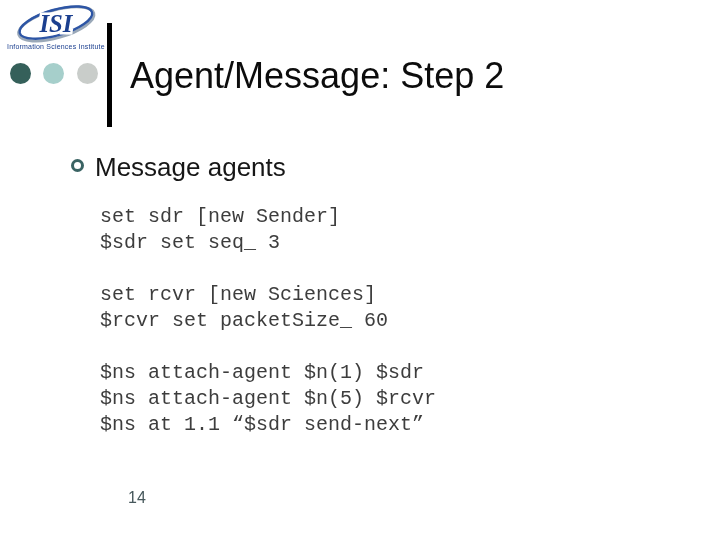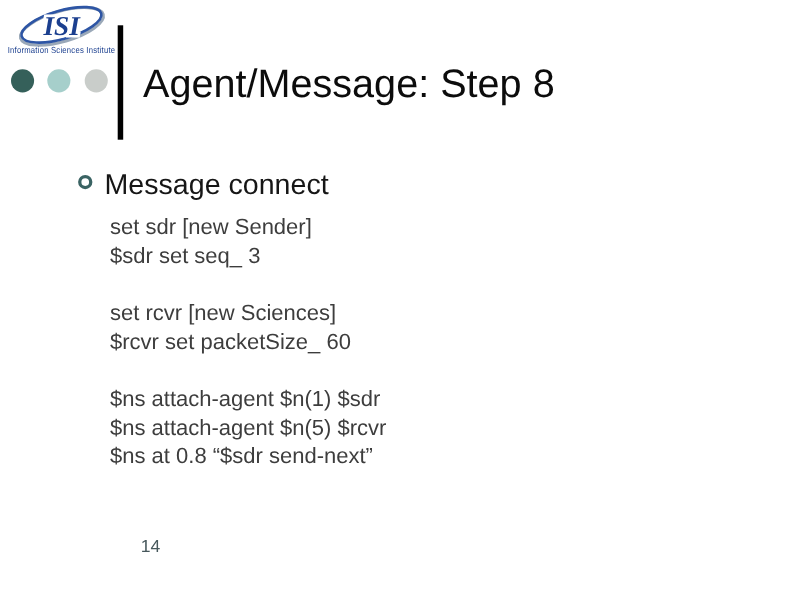--- a/index.html
+++ b/index.html
@@ -93,22 +93,22 @@
     font-size: 26px;
     line-height: 34px;
     color: #161616;
     white-space: nowrap;
   }
 
   
   .code-area {
     position: absolute;
     left: 100px;
-    top: 194px;
-    font-family: Liberation Sans, sans-serif;
+    top: 204px;
+    font-family: Liberation Mono, monospace;
     font-size: 20px;
     line-height: 26px;
     color: #3d3d3d;
   }
   .code-block {
     margin: 0 0 26px 0;
   }
   .code-line {
     white-space: pre;
   }
@@ -137,37 +137,37 @@
   </svg>
   <div class="logo-subtitle">Information Sciences Institute</div>
 
   <div class="logo-dots">
     <span class="dot dot-1"></span>
     <span class="dot dot-2"></span>
     <span class="dot dot-3"></span>
   </div>
 
   <div class="title-divider"></div>
-  <h1 class="page-title">Agent/Message: Step 8</h1>
+  <h1 class="page-title">Agent/Message: Step 2</h1>
 
   <div class="bullet-row">
-    <span class="bullet-ring"></span><span class="bullet-label">Message connect</span>
+    <span class="bullet-ring"></span><span class="bullet-label">Message agents</span>
   </div>
 
   <div class="code-area">
     <div class="code-block">
       <div class="code-line">set sdr [new Sender]</div>
       <div class="code-line">$sdr set seq_ 3</div>
     </div>
     <div class="code-block">
       <div class="code-line">set rcvr [new Sciences]</div>
       <div class="code-line">$rcvr set packetSize_ 60</div>
     </div>
     <div class="code-block">
       <div class="code-line">$ns attach-agent $n(1) $sdr</div>
       <div class="code-line">$ns attach-agent $n(5) $rcvr</div>
-      <div class="code-line">$ns at 0.8 “$sdr send-next”</div>
+      <div class="code-line">$ns at 1.1 “$sdr send-next”</div>
     </div>
   </div>
 
   <div class="page-number">14</div>
 
 </div>
 
 </body></html>

